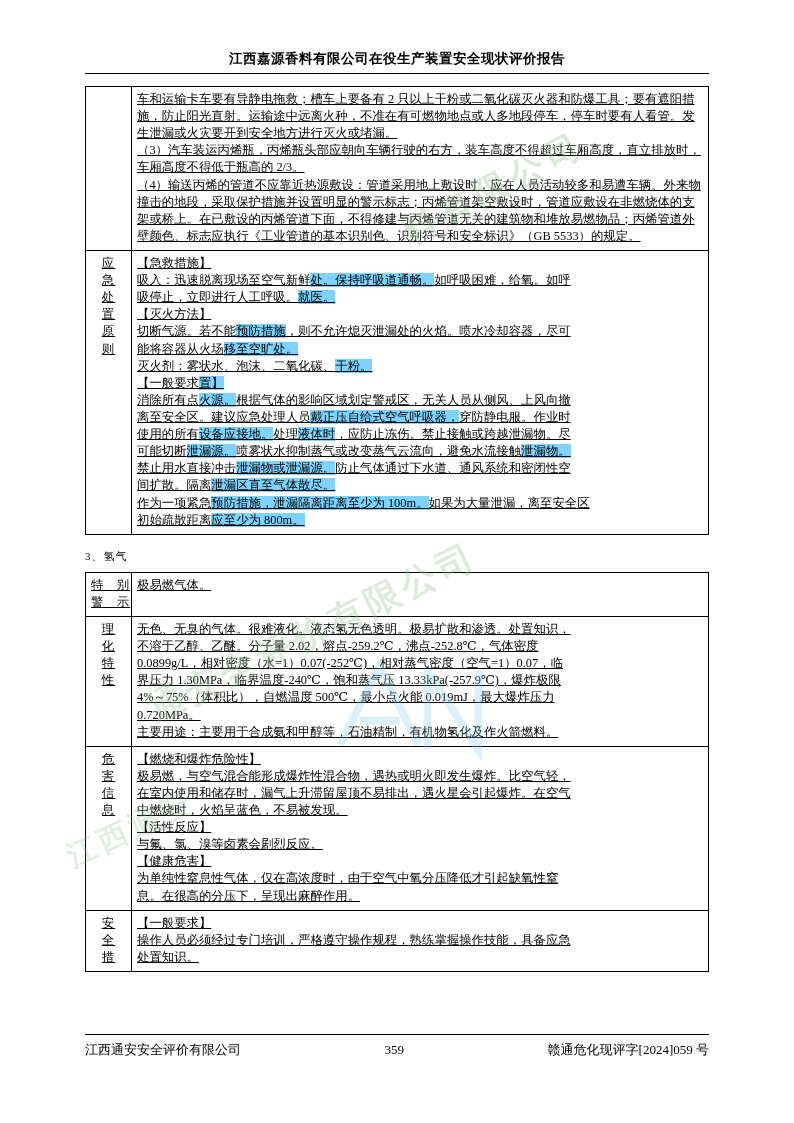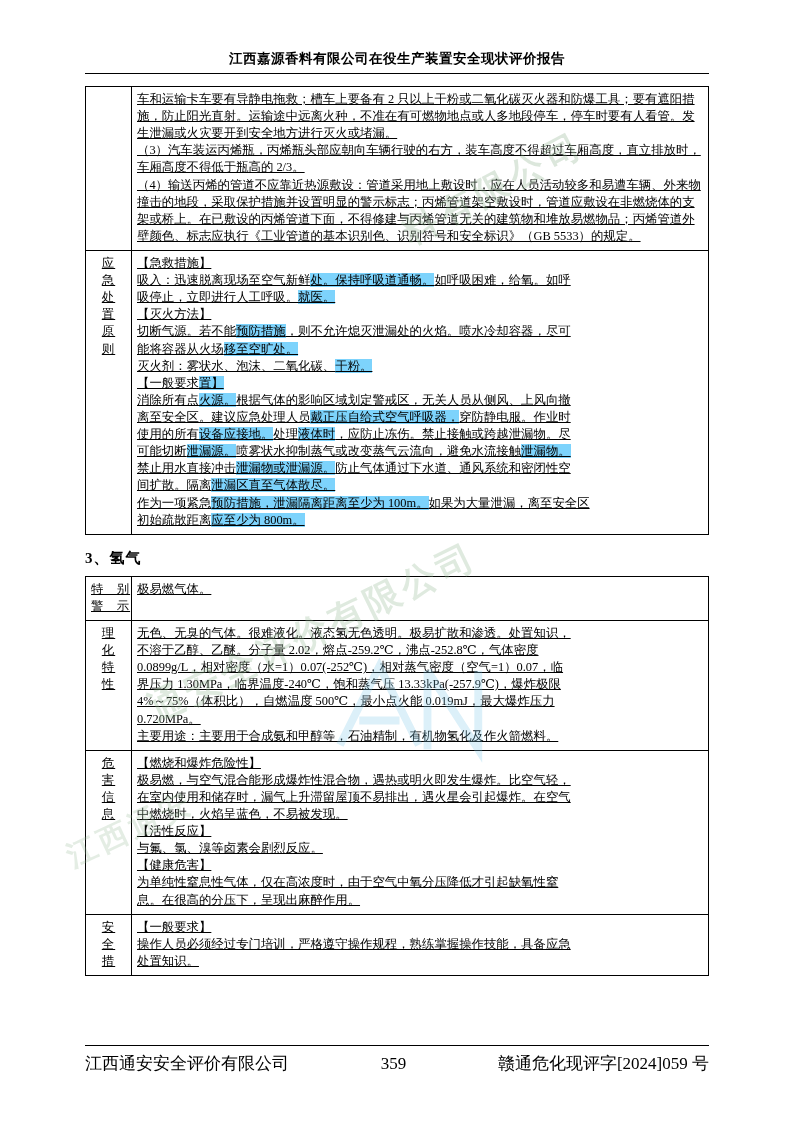--- a/index.html
+++ b/index.html
@@ -106,32 +106,32 @@
     display: block;
   }
   p.pp {
     margin: 0;
     text-indent: 0;
   }
   .hl {
     background: #7dd3fc;
   }
   .sec-title {
-    font-size: 15px;
-    font-weight: bold;
+    font-size: 11px;
+    font-weight: normal;
     margin: 14px 0 8px 0;
     letter-spacing: 1px;
   }
   
   .doc-footer {
     position: absolute;
     left: 85px;
     right: 85px;
-    bottom: 48px;
-    font-size: 17px;
+    bottom: 64px;
+    font-size: 13px;
   }
   .footer-rule {
     border-bottom: 1.2px solid #000;
     margin-bottom: 6px;
   }
   .footer-row {
     display: flex;
     justify-content: space-between;
     align-items: center;
   }

